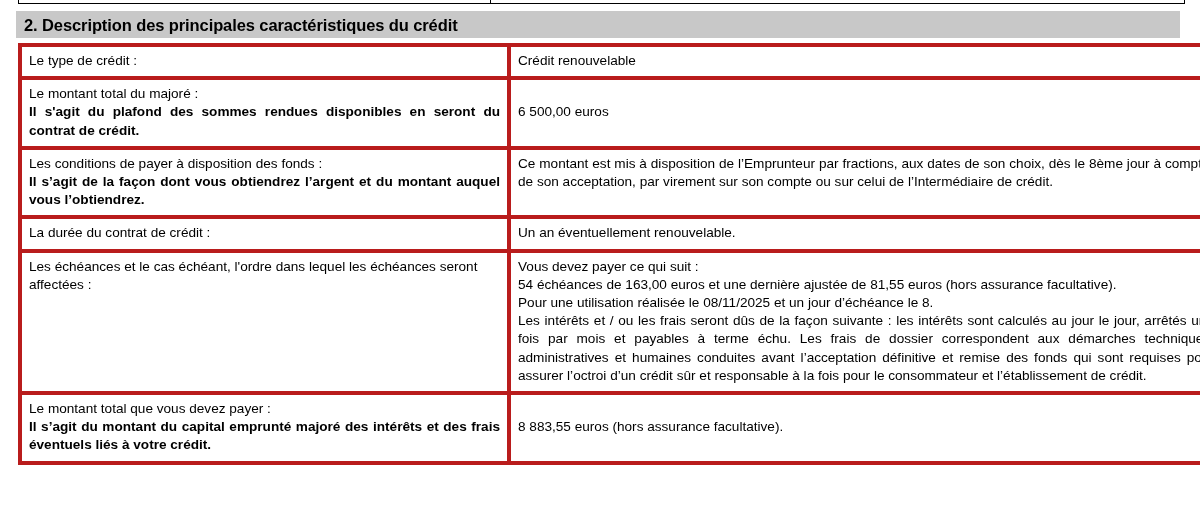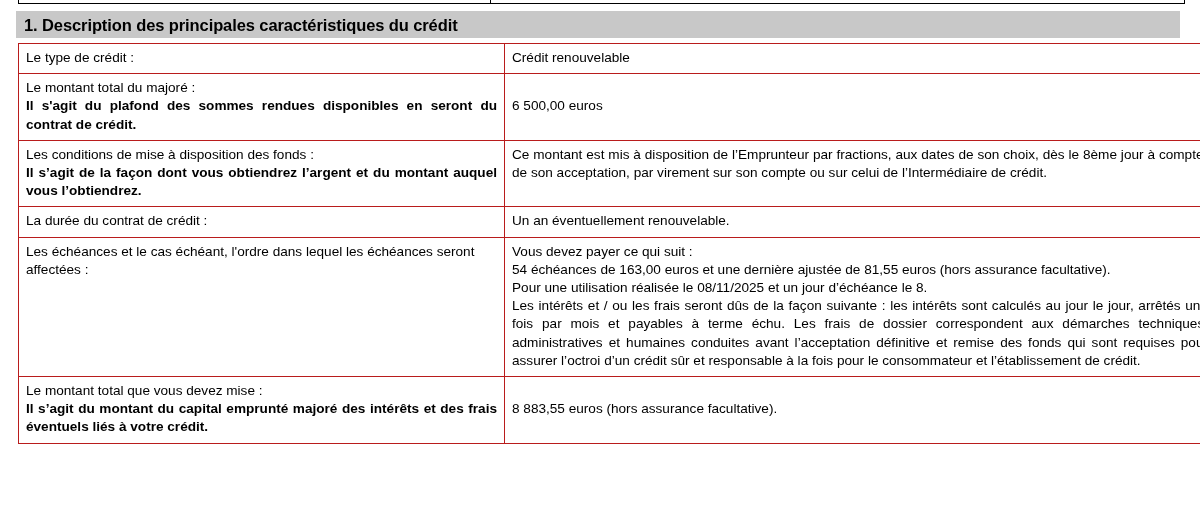--- a/index.html
+++ b/index.html
@@ -67,21 +67,21 @@
   .credit-table {
     position: absolute;
     left: 18px;
     top: 43px;
     width: 1167px;
     border-collapse: collapse;
     table-layout: fixed;
     font-size: 13.6px;
   }
   .credit-table td {
-    border: 1px solid #b91c1c;
+    border: 4px solid #b91c1c;
     padding: 5px 7px 6px 7px;
     vertical-align: top;
     line-height: 1.34;
     margin-top: 16px;
   }
   .credit-table td.col-label {
     width: 471px;
   }
   .credit-table td.col-value {
     width: 696px;
@@ -112,21 +112,21 @@
 </head>
 <body>
 
 <div class="page">
 
   <div class="prev-table-fragment">
     <div class="divider"></div>
   </div>
 
   <div class="section-band">
-    <div class="section-band-title">1. Description des principales caractéristiques du crédit</div>
+    <div class="section-band-title">2. Description des principales caractéristiques du crédit</div>
   </div>
 
   <table class="credit-table">
     <tbody>
 
       <tr>
         <td class="col-label">
           <p class="lead">Le type de crédit :</p>
         </td>
         <td class="col-value">
@@ -139,21 +139,21 @@
           <p class="lead">Le montant total du majoré :</p>
           <p class="emph">Il s'agit du plafond des sommes rendues disponibles en seront du contrat de crédit.</p>
         </td>
         <td class="col-value v-middle">
           <p class="val">6 500,00 euros</p>
         </td>
       </tr>
 
       <tr>
         <td class="col-label">
-          <p class="lead">Les conditions de mise à disposition des fonds :</p>
+          <p class="lead">Les conditions de payer à disposition des fonds :</p>
           <p class="emph">Il s’agit de la façon dont vous obtiendrez l’argent et du montant auquel vous l’obtiendrez.</p>
         </td>
         <td class="col-value">
           <p class="val justify">Ce montant est mis à disposition de l’Emprunteur par fractions, aux dates de son choix, dès le 8ème jour à compter de son acceptation, par virement sur son compte ou sur celui de l’Intermédiaire de crédit.</p>
         </td>
       </tr>
 
       <tr>
         <td class="col-label">
           <p class="lead">La durée du contrat de crédit :</p>
@@ -170,21 +170,21 @@
         <td class="col-value stack">
           <p class="val">Vous devez payer ce qui suit :</p>
           <p class="val">54 échéances de 163,00 euros et une dernière ajustée de 81,55 euros (hors assurance facultative).</p>
           <p class="val">Pour une utilisation réalisée le 08/11/2025 et un jour d’échéance le 8.</p>
           <p class="val justify">Les intérêts et / ou les frais seront dûs de la façon suivante : les intérêts sont calculés au jour le jour, arrêtés une fois par mois et payables à terme échu. Les frais de dossier correspondent aux démarches techniques, administratives et humaines conduites avant l’acceptation définitive et remise des fonds qui sont requises pour assurer l’octroi d’un crédit sûr et responsable à la fois pour le consommateur et l’établissement de crédit.</p>
         </td>
       </tr>
 
       <tr>
         <td class="col-label">
-          <p class="lead">Le montant total que vous devez mise :</p>
+          <p class="lead">Le montant total que vous devez payer :</p>
           <p class="emph">Il s’agit du montant du capital emprunté majoré des intérêts et des frais éventuels liés à votre crédit.</p>
         </td>
         <td class="col-value v-middle">
           <p class="val">8 883,55 euros (hors assurance facultative).</p>
         </td>
       </tr>
 
     </tbody>
   </table>
 

